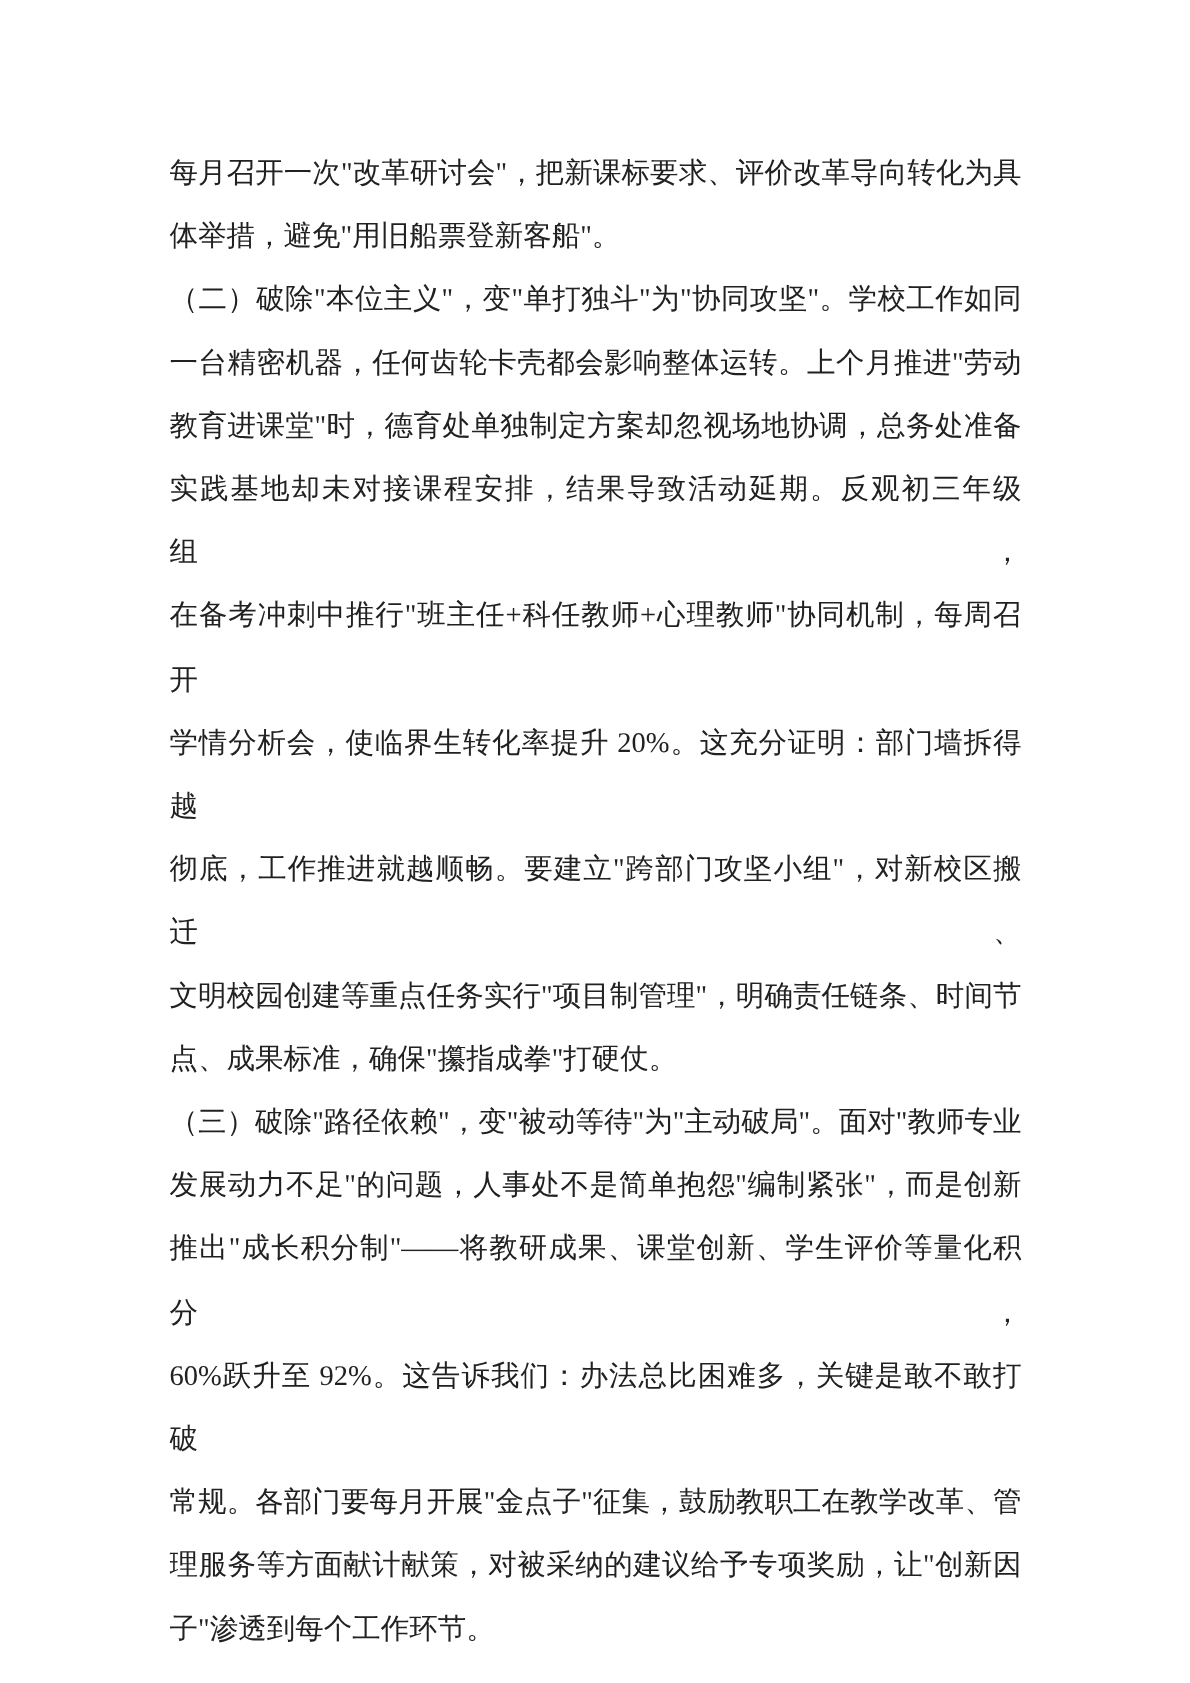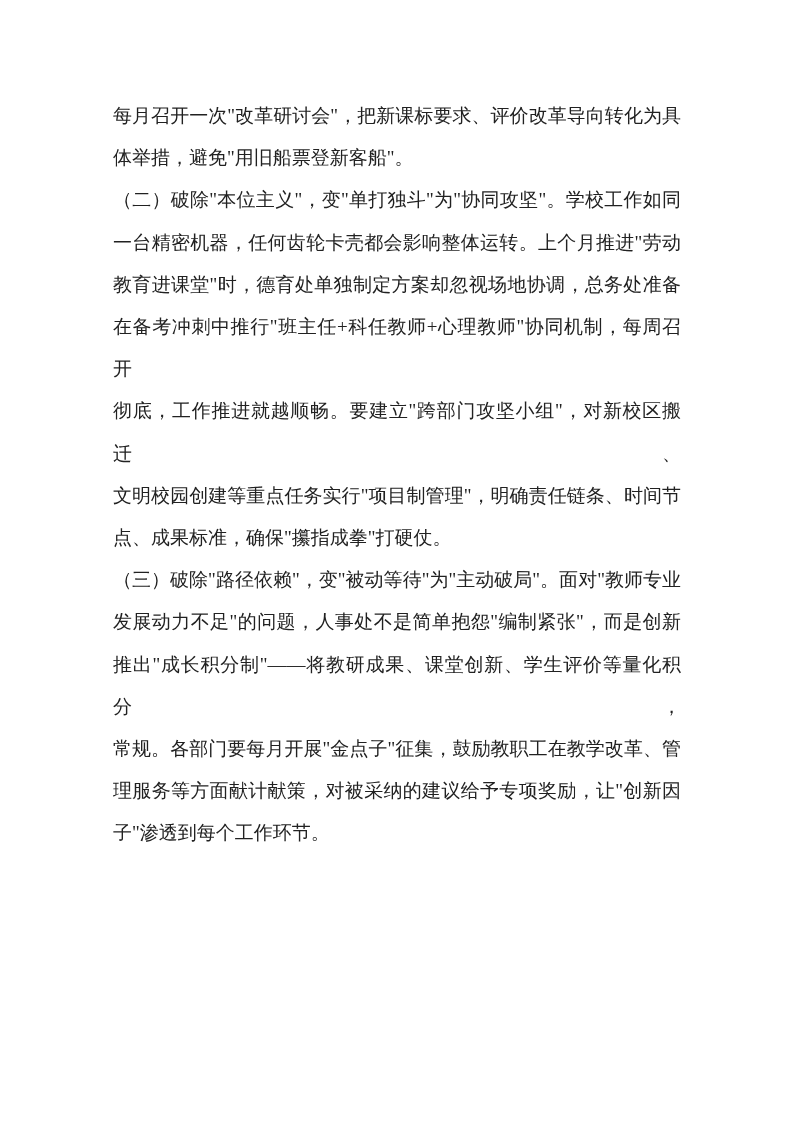--- a/index.html
+++ b/index.html
@@ -48,28 +48,31 @@
 
   <div class="para">
     <div class="ln">每月召开一次"改革研讨会"，把新课标要求、评价改革导向转化为具</div>
     <div class="ln end">体举措，避免"用旧船票登新客船"。</div>
   </div>
 
   <div class="para">
     <div class="ln">（二）破除"本位主义"，变"单打独斗"为"协同攻坚"。学校工作如同</div>
     <div class="ln">一台精密机器，任何齿轮卡壳都会影响整体运转。上个月推进"劳动</div>
     <div class="ln">教育进课堂"时，德育处单独制定方案却忽视场地协调，总务处准备</div>
+    <div class="ln">实践基地却未对接课程安排，结果导致活动延期。反观初三年级组，</div>
     <div class="ln">在备考冲刺中推行"班主任+科任教师+心理教师"协同机制，每周召开</div>
+    <div class="ln">学情分析会，使临界生转化率提升 20%。这充分证明：部门墙拆得越</div>
     <div class="ln">彻底，工作推进就越顺畅。要建立"跨部门攻坚小组"，对新校区搬迁、</div>
     <div class="ln">文明校园创建等重点任务实行"项目制管理"，明确责任链条、时间节</div>
     <div class="ln end">点、成果标准，确保"攥指成拳"打硬仗。</div>
   </div>
 
   <div class="para">
     <div class="ln">（三）破除"路径依赖"，变"被动等待"为"主动破局"。面对"教师专业</div>
     <div class="ln">发展动力不足"的问题，人事处不是简单抱怨"编制紧张"，而是创新</div>
     <div class="ln">推出"成长积分制"——将教研成果、课堂创新、学生评价等量化积分，</div>
+    <div class="ln">60%跃升至 92%。这告诉我们：办法总比困难多，关键是敢不敢打破</div>
     <div class="ln">常规。各部门要每月开展"金点子"征集，鼓励教职工在教学改革、管</div>
     <div class="ln">理服务等方面献计献策，对被采纳的建议给予专项奖励，让"创新因</div>
     <div class="ln end">子"渗透到每个工作环节。</div>
   </div>
 
 </div>
 
 </body></html>

